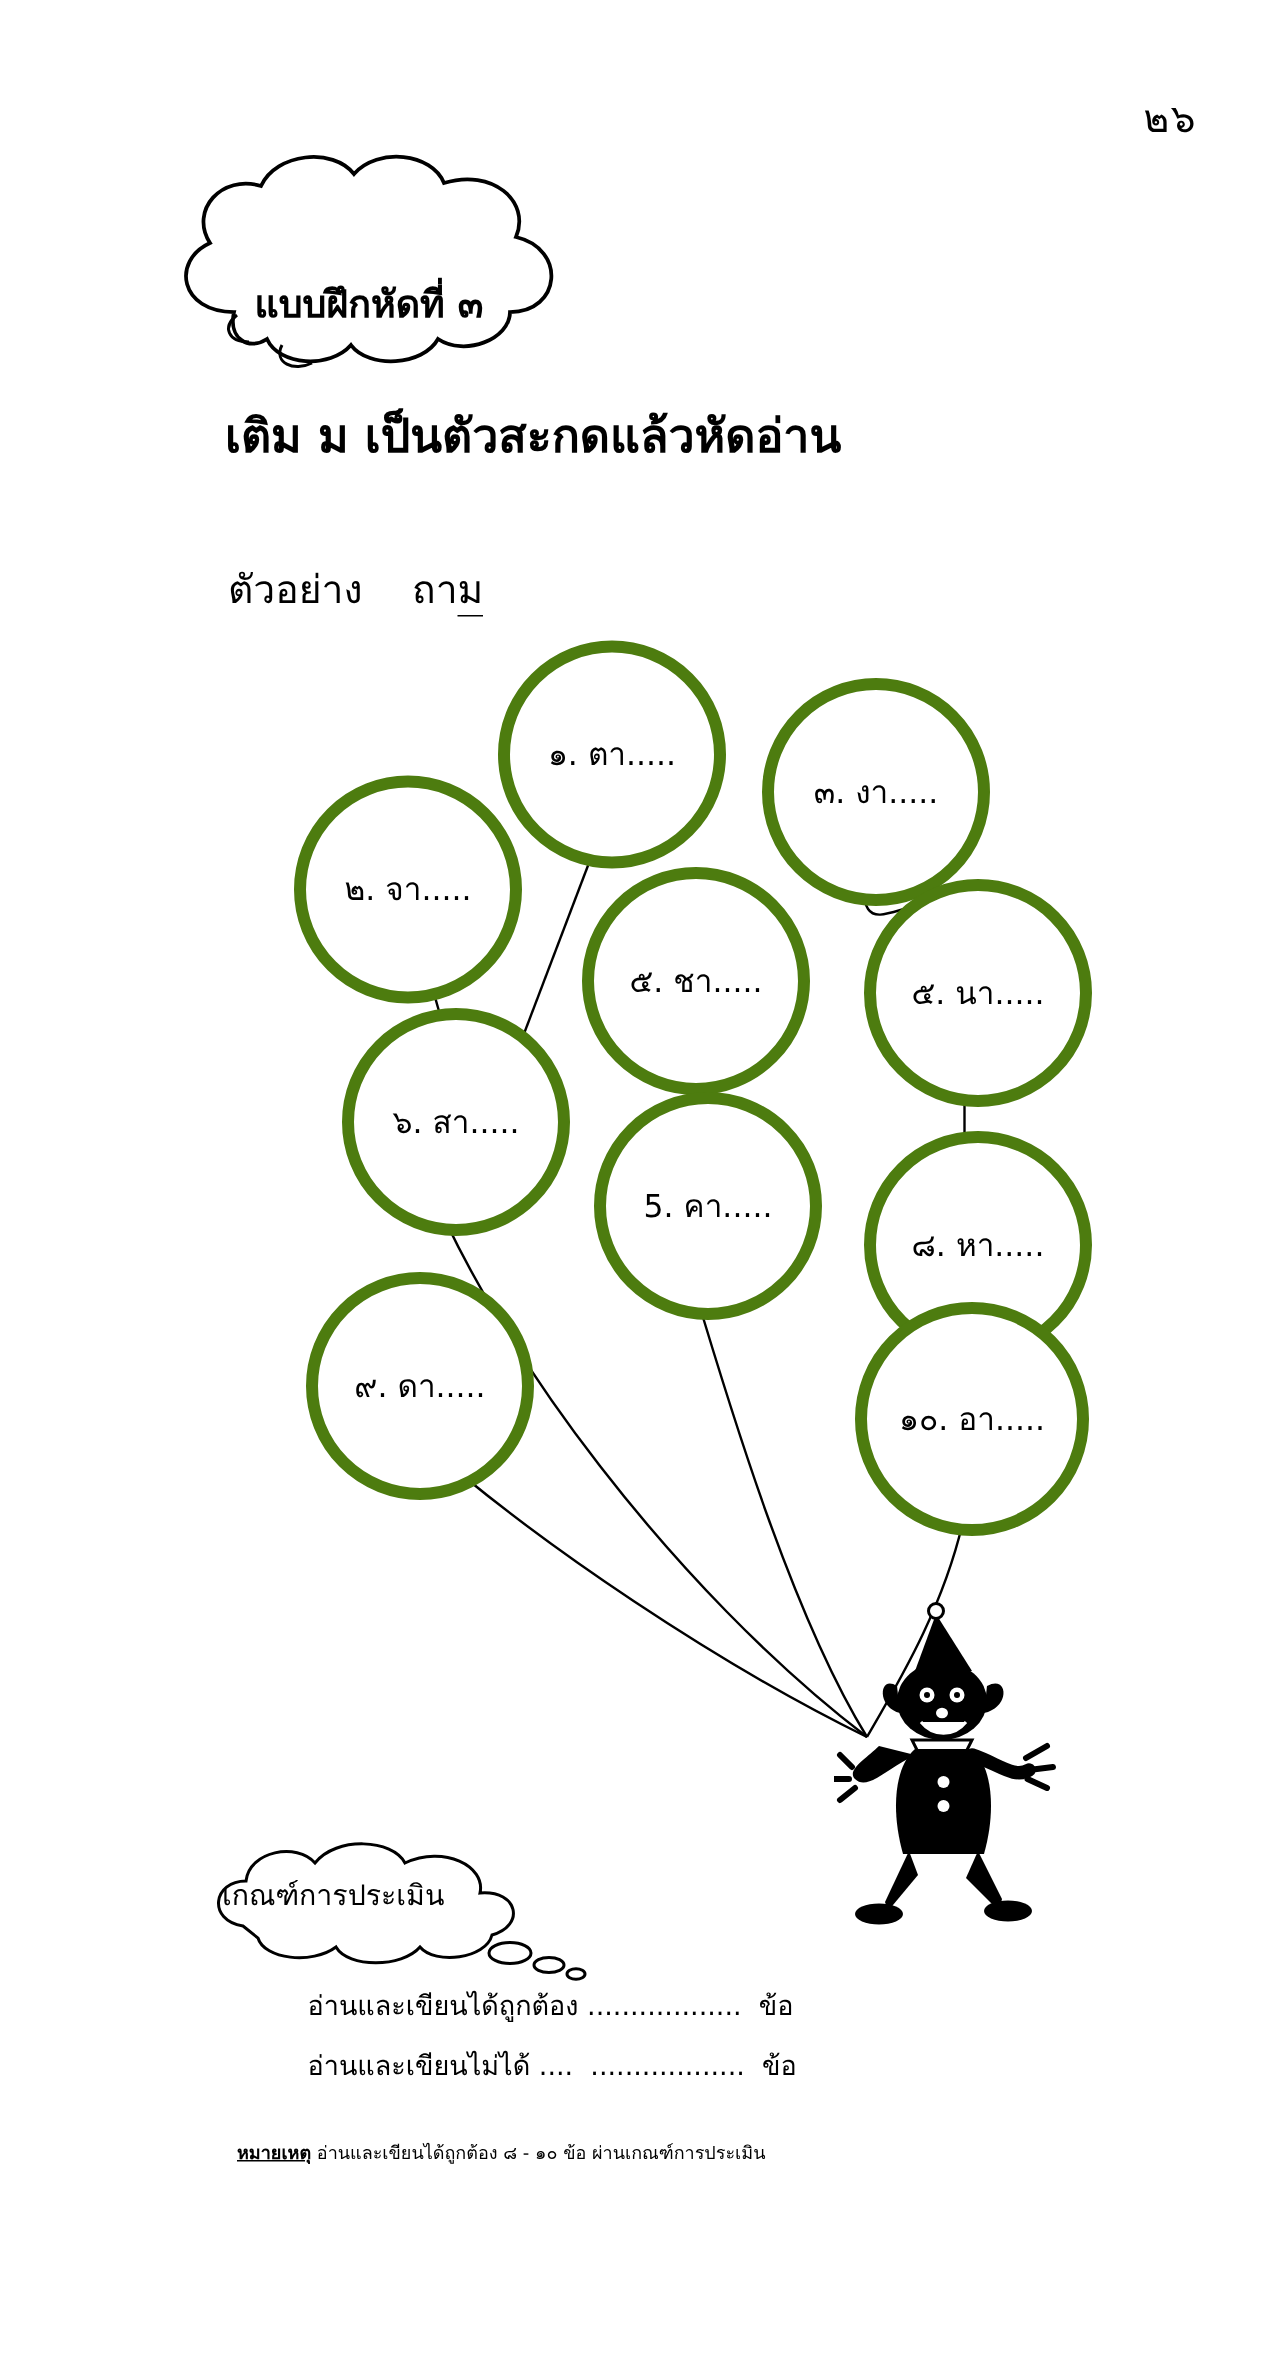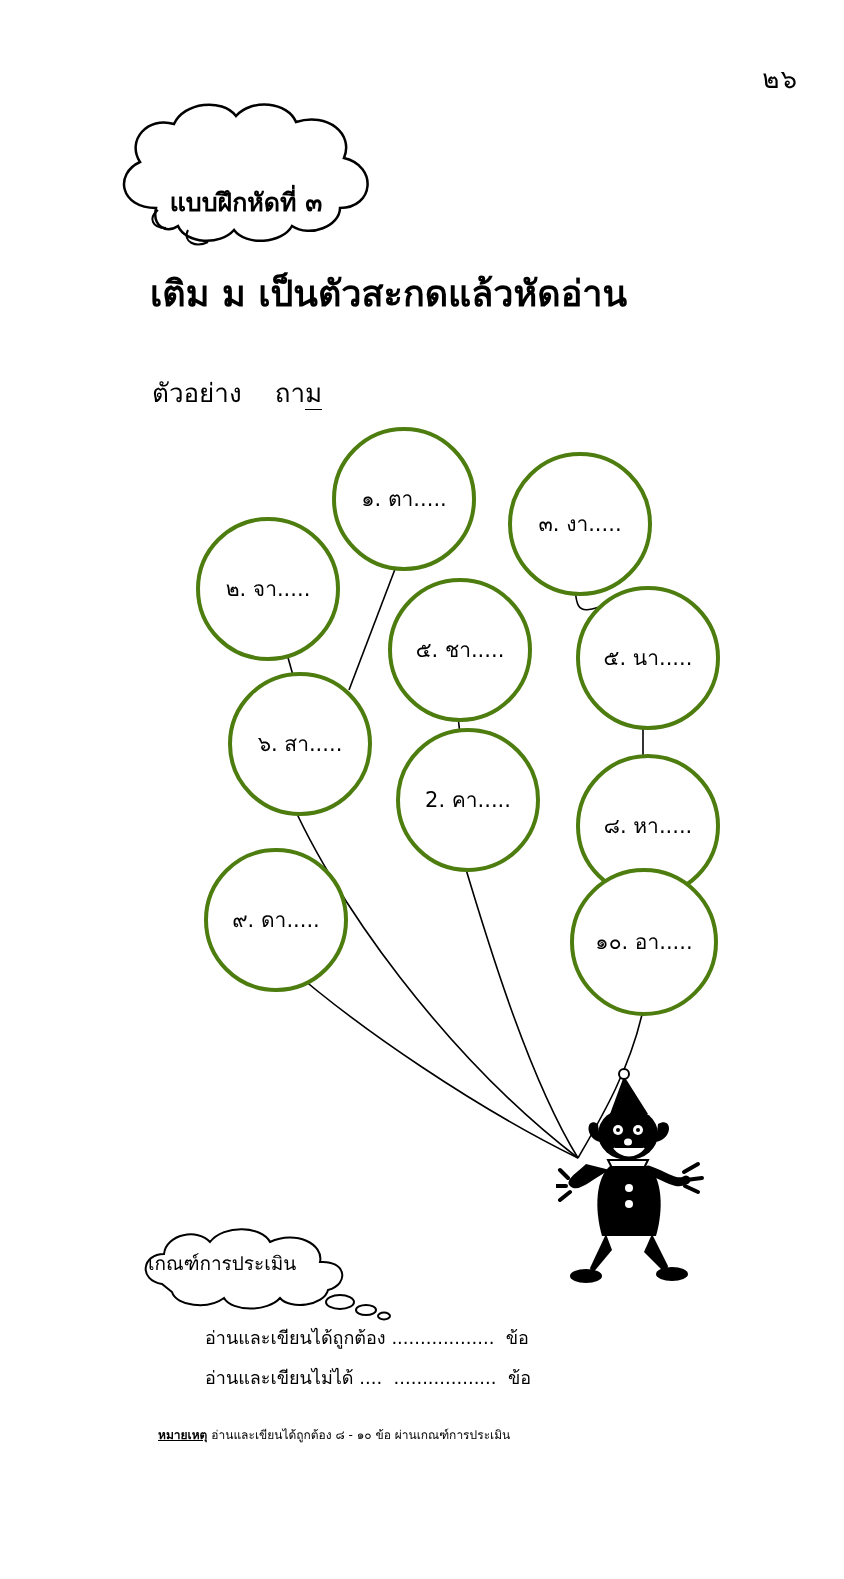--- a/index.html
+++ b/index.html
@@ -48,21 +48,21 @@
     font-size: 25px;
     font-weight: bold;
     font-family: "DejaVu Sans", sans-serif;
     margin-top: 26px;
   }
 
   .instruction {
     position: absolute;
     left: 150px;
     top: 265px;
-    font-size: 36px;
+    font-size: 31px;
     font-weight: bold;
     font-family: "DejaVu Sans", sans-serif;
   }
 
   .example {
     position: absolute;
     left: 152px;
     top: 372px;
     font-size: 26px;
     font-family: "DejaVu Sans", sans-serif;
@@ -81,21 +81,21 @@
     height: 1579px;
     pointer-events: none;
   }
   .balloon-area svg {
     position: absolute;
     left: 0;
     top: 0;
   }
   .balloon {
     position: absolute;
-    border: 4px solid #4d7c0f;
+    border: 8px solid #4d7c0f;
     border-radius: 50%;
     display: flex;
     align-items: center;
     justify-content: center;
     background: #fff;
     font-family: "DejaVu Sans", sans-serif;
     font-size: 21px;
     pointer-events: auto;
   }
   .balloon span { display: inline-block; transform: translateY(-1px); }
@@ -211,21 +211,21 @@
     <div class="balloon" style="left:388px; top:578px; width:136px; height:136px;">
       <span>๕. ชา.....</span>
     </div>
     <div class="balloon" style="left:576px; top:586px; width:136px; height:136px;">
       <span>๕. นา.....</span>
     </div>
     <div class="balloon" style="left:228px; top:672px; width:136px; height:136px;">
       <span>๖. สา.....</span>
     </div>
     <div class="balloon" style="left:396px; top:728px; width:136px; height:136px;">
-      <span>2. คา.....</span>
+      <span>5. คา.....</span>
     </div>
     <div class="balloon" style="left:576px; top:754px; width:136px; height:136px;justify-content:center;">
       <span>๘. หา.....</span>
     </div>
     <div class="balloon" style="left:204px; top:848px; width:136px; height:136px;">
       <span>๙. ดา.....</span>
     </div>
     <div class="balloon" style="left:570px; top:868px; width:140px; height:140px;">
       <span>๑๐. อา.....</span>
     </div>

